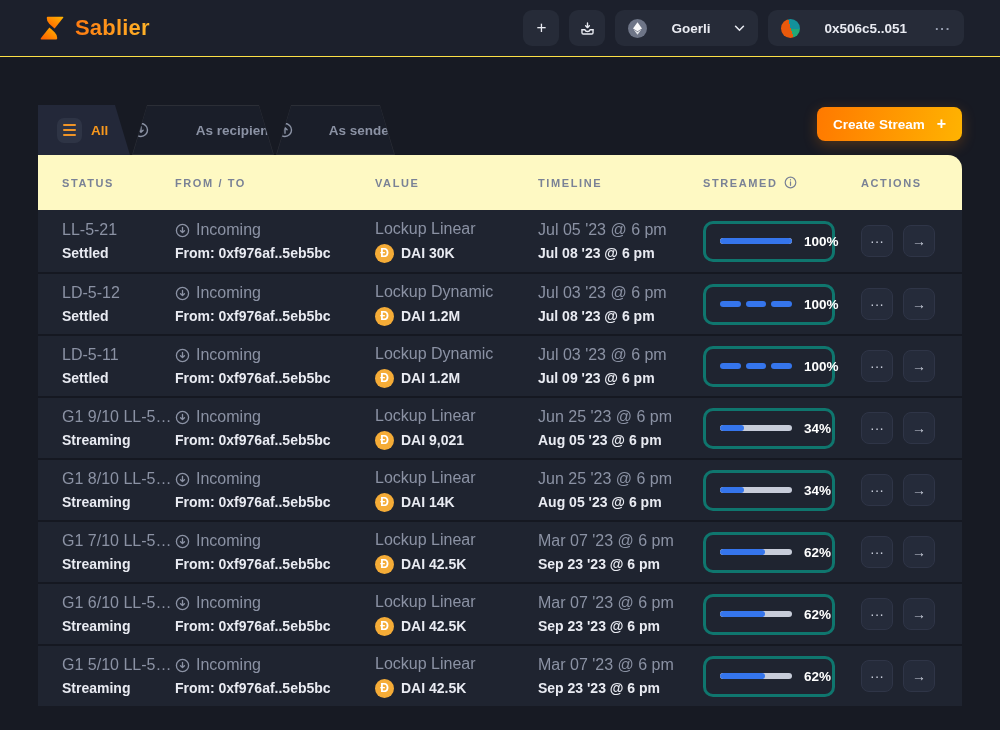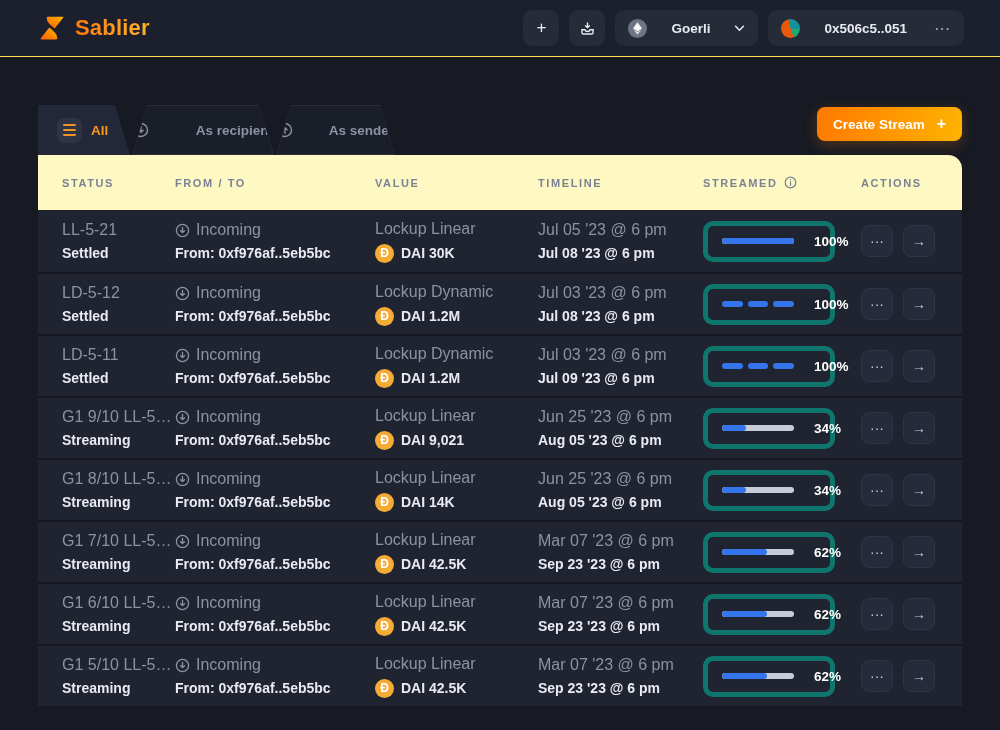--- a/index.html
+++ b/index.html
@@ -64,22 +64,22 @@
 
   .row { height:62px; background:#1f2430; border-top:2px solid #151821; cursor:pointer; }
   .row:first-child { border-top:none; }
   .cell .sub { font-size:16px; color:#8b92a4; font-weight:500; margin-bottom:6px;
     display:flex; align-items:center; gap:6px; }
   .cell .main { font-size:14px; color:#e9ebf2; font-weight:bold;
     display:flex; align-items:center; gap:7px; white-space:nowrap; }
   .dai { width:19px; height:19px; border-radius:50%; background:#f5ac37; color:#fff;
     font-size:12px; font-weight:bold; display:flex; align-items:center; justify-content:center; flex:none; }
 
-  .pill { width:132px; height:41px; border:5px solid #0f766e; border-radius:10px;
-    display:flex; align-items:center; gap:20px; padding:0 1px 0 14px; }
+  .pill { width:132px; height:41px; border:3px solid #0f766e; border-radius:10px;
+    display:flex; align-items:center; gap:12px; padding:0 1px 0 14px; }
   .bar { width:72px; height:6px; display:flex; flex:none; }
   .bar.solid { background:var(--track,#c7ccd9); border-radius:4px; overflow:hidden; }
   .bar.solid .fill { height:100%; background:var(--blue,#3575ec); border-radius:4px; }
   .bar.segmented { gap:5px; }
   .bar.segmented .seg { flex:1; height:100%; background:var(--blue,#3575ec); border-radius:4px; }
   .pct { font-size:13.5px; font-weight:bold; color:#ffffff; }
 
   .c-actions { display:flex; gap:10px; }
   .act-btn { width:32px; height:32px; border-radius:8px; background:#252b3a; border:1px solid #2f3547;
     color:#c6cbd8; font-size:14px; display:flex; align-items:center; justify-content:center;

